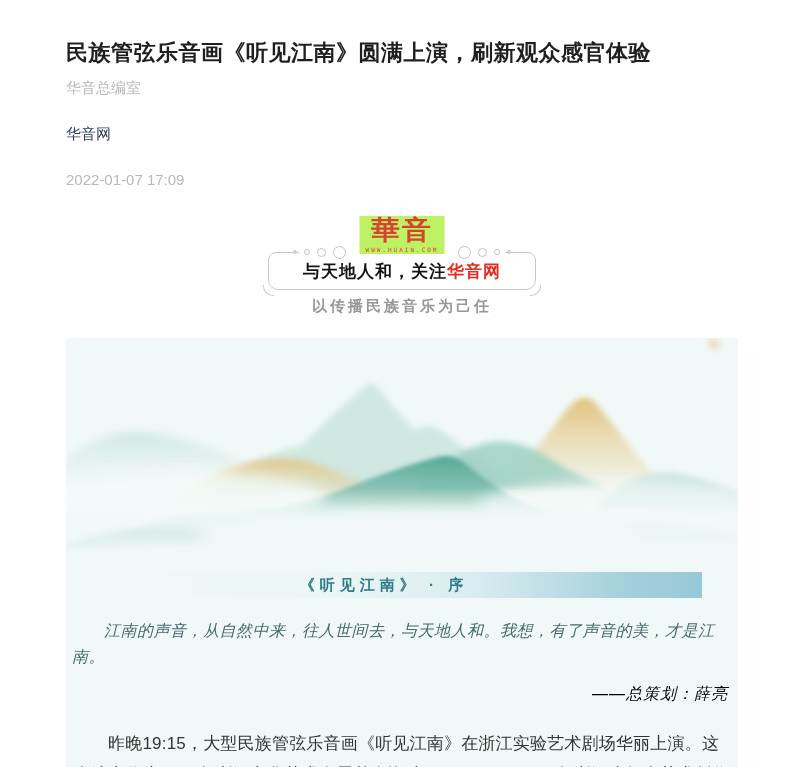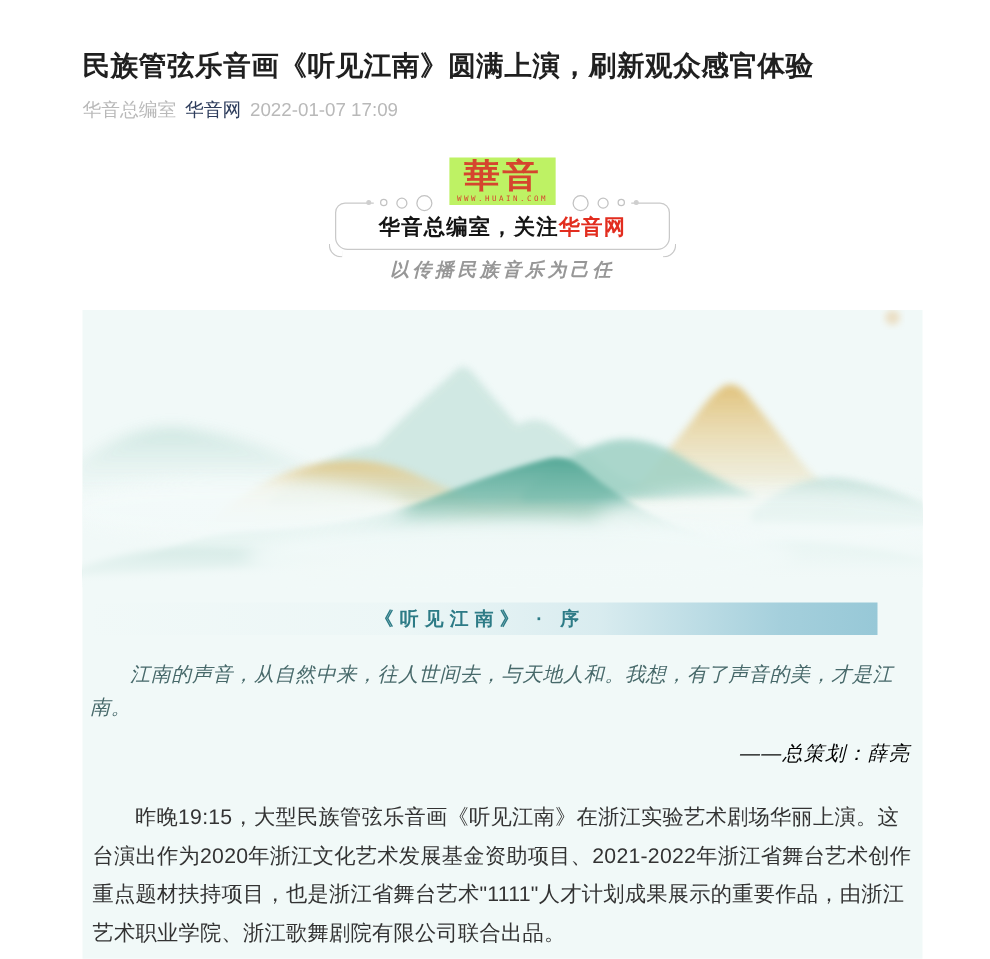--- a/index.html
+++ b/index.html
@@ -9,21 +9,21 @@
     font-family:"Liberation Sans","DejaVu Sans",sans-serif;
     -webkit-font-smoothing:antialiased;
   }
   .content { margin-left:66px; width:672px; }
 
   
   .article-title {
     margin-top:38px; font-size:22px; font-weight:bold;
     color:#1f1f1f; line-height:30px; letter-spacing:0.5px;
   }
-  .byline { margin-top:11px; font-size:15px; display:flex; gap:7px; align-items:baseline; }
+  .byline { margin-top:11px; font-size:15px; display:flex; gap:27px; align-items:baseline;flex-direction:column; }
   .byline .muted { color:#b9b9b9; }
   .byline .source { color:#2e3d5c; }
 
   
   .banner { position:relative; margin-top:16px; height:118px; }
   .logo {
     position:absolute; top:12px; left:50%; transform:translateX(-50%);
     text-align:center; z-index:3; background:#bef264; padding:0 6px;
   }
   .logo-chars {
@@ -60,21 +60,21 @@
     border-bottom-left-radius:10px;
   }
   .banner-box::after {
     right:-6px; border-right:1px solid #c9c9c9; border-bottom:1px solid #c9c9c9;
     border-bottom-right-radius:10px;
   }
   .banner-slogan { font-size:17px; font-weight:bold; color:#141414; letter-spacing:1px; white-space:nowrap; }
   .banner-slogan .hl { color:#e22d1f; }
   .tagline {
     position:absolute; top:93px; width:100%; text-align:center;
-    color:#979797; font-size:15px; font-weight:bold; letter-spacing:3px;font-style:italic;
+    color:#979797; font-size:15px; font-weight:bold; letter-spacing:3px;
   }
 
   
   .panel { margin-top:16px; background:#f1f9f8; padding-bottom:30px; }
   .mountains { display:block; width:672px; height:222px; }
 
   .caption-band {
     position:relative; margin:12px 36px 0 0; height:26px;
     background:linear-gradient(90deg,
       rgba(160,205,219,0) 0%, rgba(160,205,219,0.06) 40%,
@@ -126,21 +126,21 @@
       <span class="circ c1"></span>
     </div>
     <div class="orn orn-right">
       <span class="circ c1"></span>
       <span class="circ c2"></span>
       <span class="circ c3"></span>
       <span class="circ c4"></span>
     </div>
     <div class="banner-box">
       <div class="banner-slogan">
-        <span>华音总编室，关注</span><span class="hl">华音网</span>
+        <span>与天地人和，关注</span><span class="hl">华音网</span>
       </div>
     </div>
     <div class="tagline">以传播民族音乐为己任</div>
   </div>
 
   <div class="panel">
 
     <svg class="mountains" viewBox="0 0 672 222" preserveAspectRatio="none" xmlns="http://www.w3.org/2000/svg">
       <defs>
         <filter id="f2" x="-30%" y="-30%" width="160%" height="160%">

